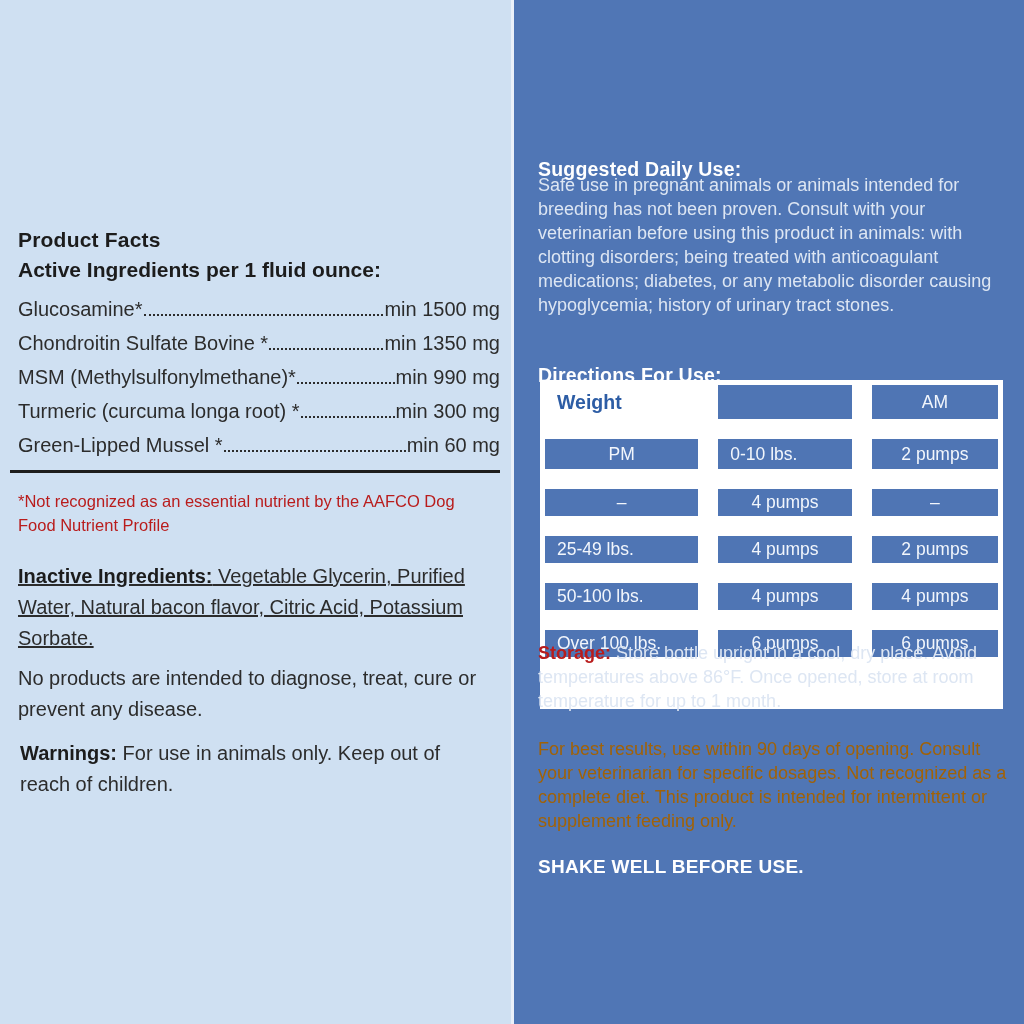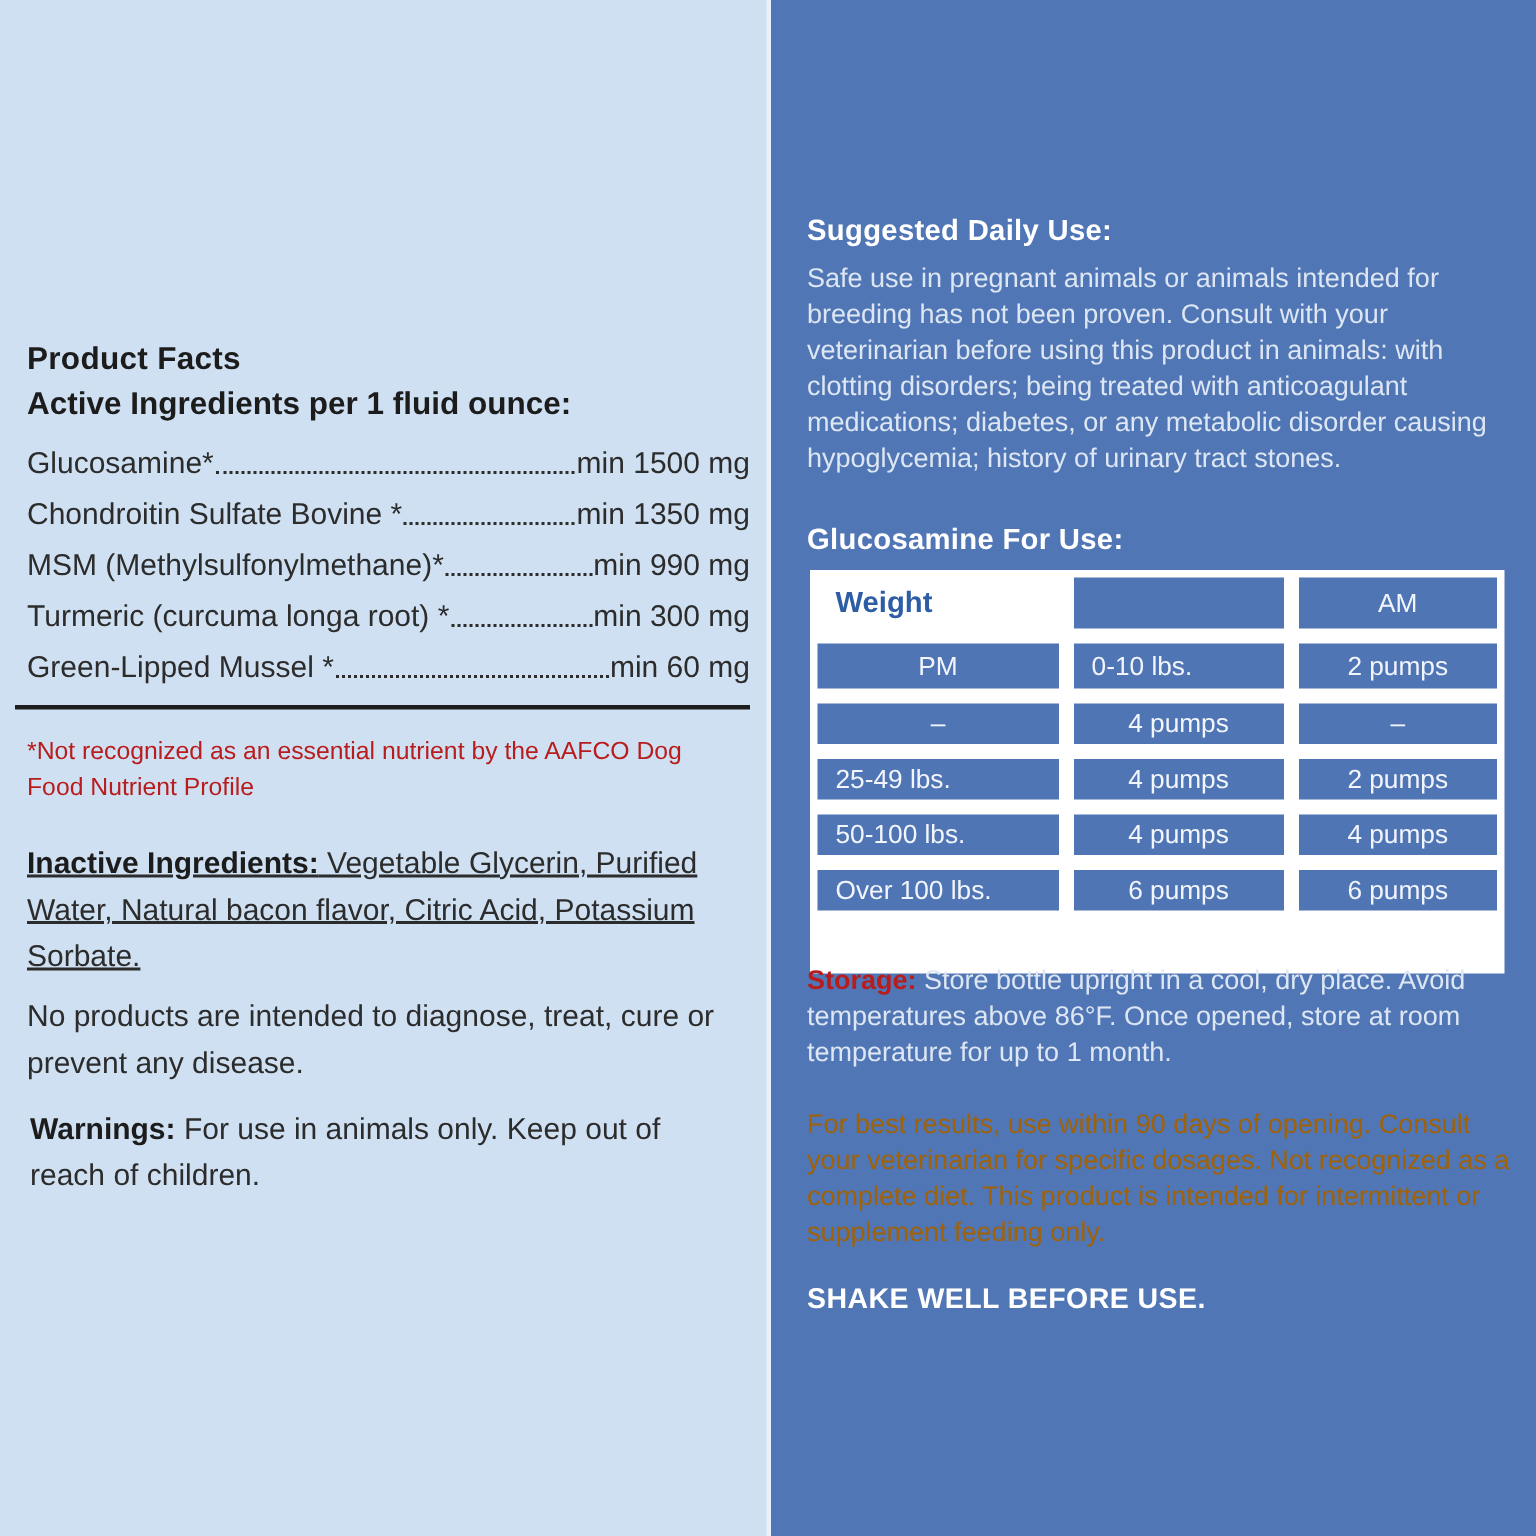--- a/index.html
+++ b/index.html
@@ -56,38 +56,38 @@
     font-size: 20px; line-height: 31px; color: #2c2c2c;
   }
   .warnings {
     left: 20px; top: 738px; width: 450px;
     font-size: 20px; line-height: 31px; color: #2c2c2c;
   }
   .bold-lbl { font-weight: bold; color: #1c1c1c; }
 
   
   .r-heading {
-    font-size: 19.5px; font-weight: bold; color: #ffffff; letter-spacing: .2px;
+    font-size: 19.5px; font-weight: bold; color: #ffffff; letter-spacing: .2px; margin-top: 15px;
   }
   .suggested-heading { left: 538px; top: 143px; }
   .suggested-text {
     left: 538px; top: 173px; width: 470px;
     font-size: 18px; line-height: 24px; color: #dde6f3;
   }
   .directions-heading { left: 538px; top: 349px; }
 
   .dose-table {
     left: 540px; top: 380px; width: 463px;
     background: #ffffff;
     box-sizing: border-box;
     padding: 5px;
     display: grid;
     grid-template-columns: 170fr 148fr 140fr;
     grid-template-rows: 34px 30px repeat(5, 27px);
-    gap: 10px;
+    gap: 20px;
   }
   .cell {
     background: #4f75b4; color: #f2f6fc;
     display: flex; align-items: center; justify-content: center;
     font-size: 17.5px;
   }
   .cell.weight-cell { justify-content: flex-start; padding-left: 12px; }
   .cell.hdr-white {
     background: transparent; color: #2d5da5; font-weight: bold; font-size: 19.5px;
   }
@@ -152,21 +152,21 @@
 
 <div class="abs inactive"><span class="bold-lbl">Inactive Ingredients:</span><span> Vegetable Glycerin, Purified Water, Natural bacon flavor, Citric Acid, Potassium Sorbate.</span></div>
 
 <div class="abs disclaimer">No products are intended to diagnose, treat, cure or prevent any disease.</div>
 
 <div class="abs warnings"><span class="bold-lbl">Warnings:</span><span> For use in animals only. Keep out of reach of children.</span></div>
 
 <div class="abs r-heading suggested-heading">Suggested Daily Use:</div>
 <div class="abs suggested-text">Safe use in pregnant animals or animals intended for breeding has not been proven. Consult with your veterinarian before using this product in animals: with clotting disorders; being treated with anticoagulant medications; diabetes, or any metabolic disorder causing hypoglycemia; history of urinary tract stones.</div>
 
-<div class="abs r-heading directions-heading">Glucosamine For Use:</div>
+<div class="abs r-heading directions-heading">Directions For Use:</div>
 
 <div class="abs dose-table">
 
   <div class="cell hdr-white weight-hdr">Weight</div>
 
   <div class="cell"></div>
   <div class="cell ampm">AM</div>
   <div class="cell ampm">PM</div>
 
   <div class="cell weight-cell">0-10 lbs.</div>

